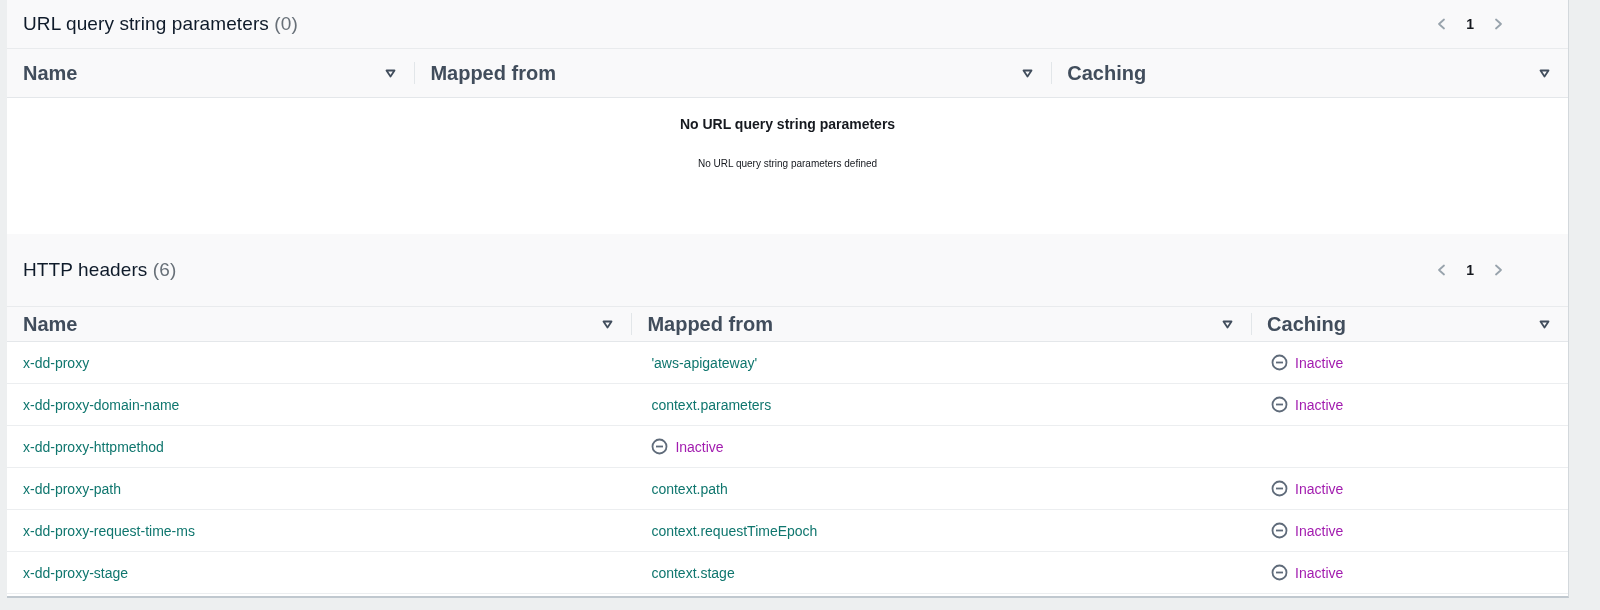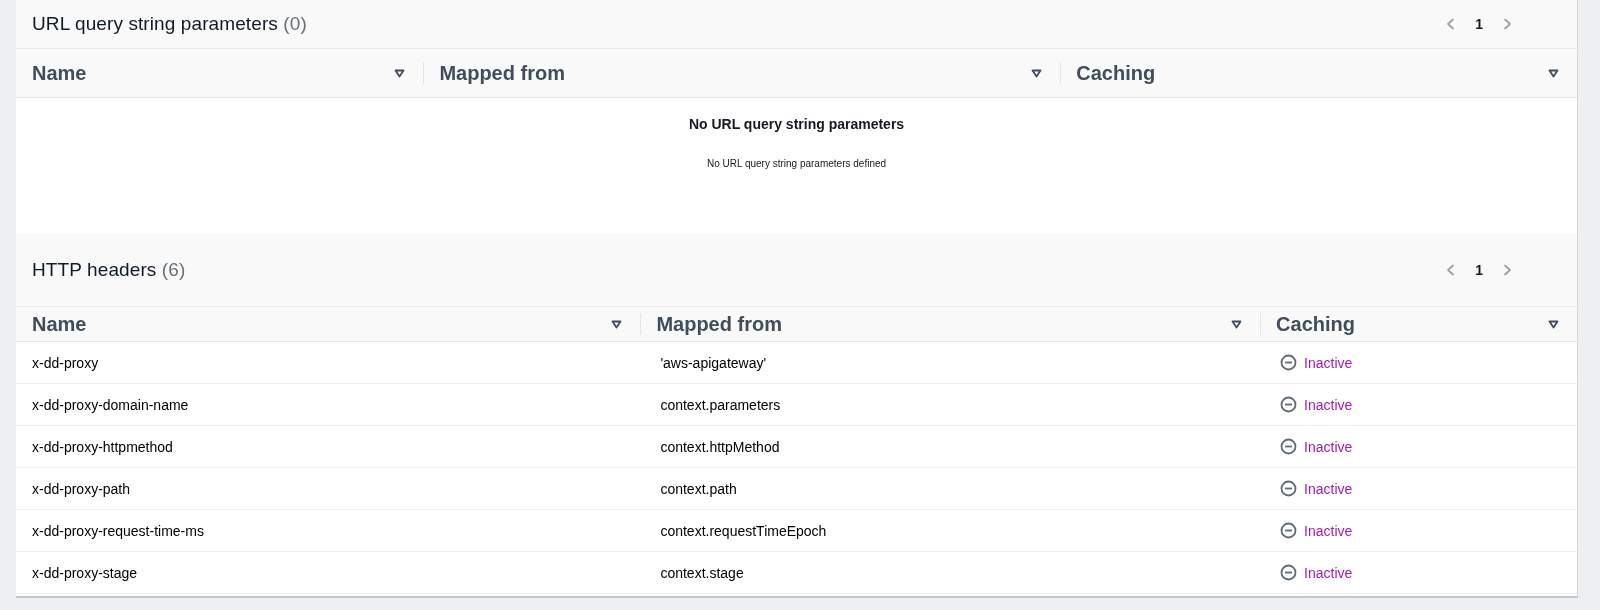--- a/index.html
+++ b/index.html
@@ -3,21 +3,21 @@
 <meta charset="utf-8">
 <style>
   * { margin: 0; padding: 0; box-sizing: border-box; }
   html, body { width: 1600px; height: 610px; overflow: hidden; }
   body {
     font-family: "Liberation Sans", "DejaVu Sans", sans-serif;
     background: #edeff0;
     color: #16191f;
   }
   .card {
-    position: absolute; left: 16px; top: 0;
+    position: absolute; left: 7px; top: 0;
     width: 1562px; height: 598px;
     background: #ffffff;
     border-right: 1px solid #d3d8dc;
     border-bottom: 2px solid #c0c8cf;
     overflow: hidden;
   }
   
   .sec-head {
     display: flex; align-items: center; justify-content: space-between;
     background: #f9f9fa;
@@ -58,21 +58,21 @@
   .t1-body { height: 136px; text-align: center; background: #ffffff; }
   .empty-title { padding-top: 18px; font-size: 14px; font-weight: 700; color: #16191f; }
   .empty-caption { margin-top: 26px; font-size: 10px; color: #16191f; }
   
   .row {
     display: grid; grid-template-columns: 40% 39.7% 20.3%;
     height: 42px;
     border-bottom: 1px solid #eceef0;
     background: #ffffff;
   }
-  .cell { display: flex; align-items: center; padding: 0 16px; font-size: 14px; color: #000000; }
+  .cell { display: flex; align-items: center; padding: 0 16px; font-size: 14px; color: #0f766e; }
   .cell.mapped { padding-left: 20px; }
   .cell.caching { padding-left: 20px; color: #5f6b7a; gap: 7px; }
   .status-label { color: #a21caf; }
   svg { display: block; }
 </style>
 </head>
 <body>
 
 <div class="card">
 
@@ -219,21 +219,20 @@
             <svg width="17" height="17" viewBox="0 0 17 17">
               <circle cx="8.5" cy="8.5" r="7" fill="none" stroke="#5f6b7a" stroke-width="1.8"></circle>
               <line x1="5" y1="8.5" x2="12" y2="8.5" stroke="#5f6b7a" stroke-width="1.8"></line>
             </svg>
           </span>
         <span class="status-label">Inactive</span>
       </div>
     </div>
     <div class="row">
       <div class="cell">x-dd-proxy-httpmethod</div>
-      <div class="cell mapped">context.httpMethod</div>
       <div class="cell caching">
         <span>
             <svg width="17" height="17" viewBox="0 0 17 17">
               <circle cx="8.5" cy="8.5" r="7" fill="none" stroke="#5f6b7a" stroke-width="1.8"></circle>
               <line x1="5" y1="8.5" x2="12" y2="8.5" stroke="#5f6b7a" stroke-width="1.8"></line>
             </svg>
           </span>
         <span class="status-label">Inactive</span>
       </div>
     </div>

